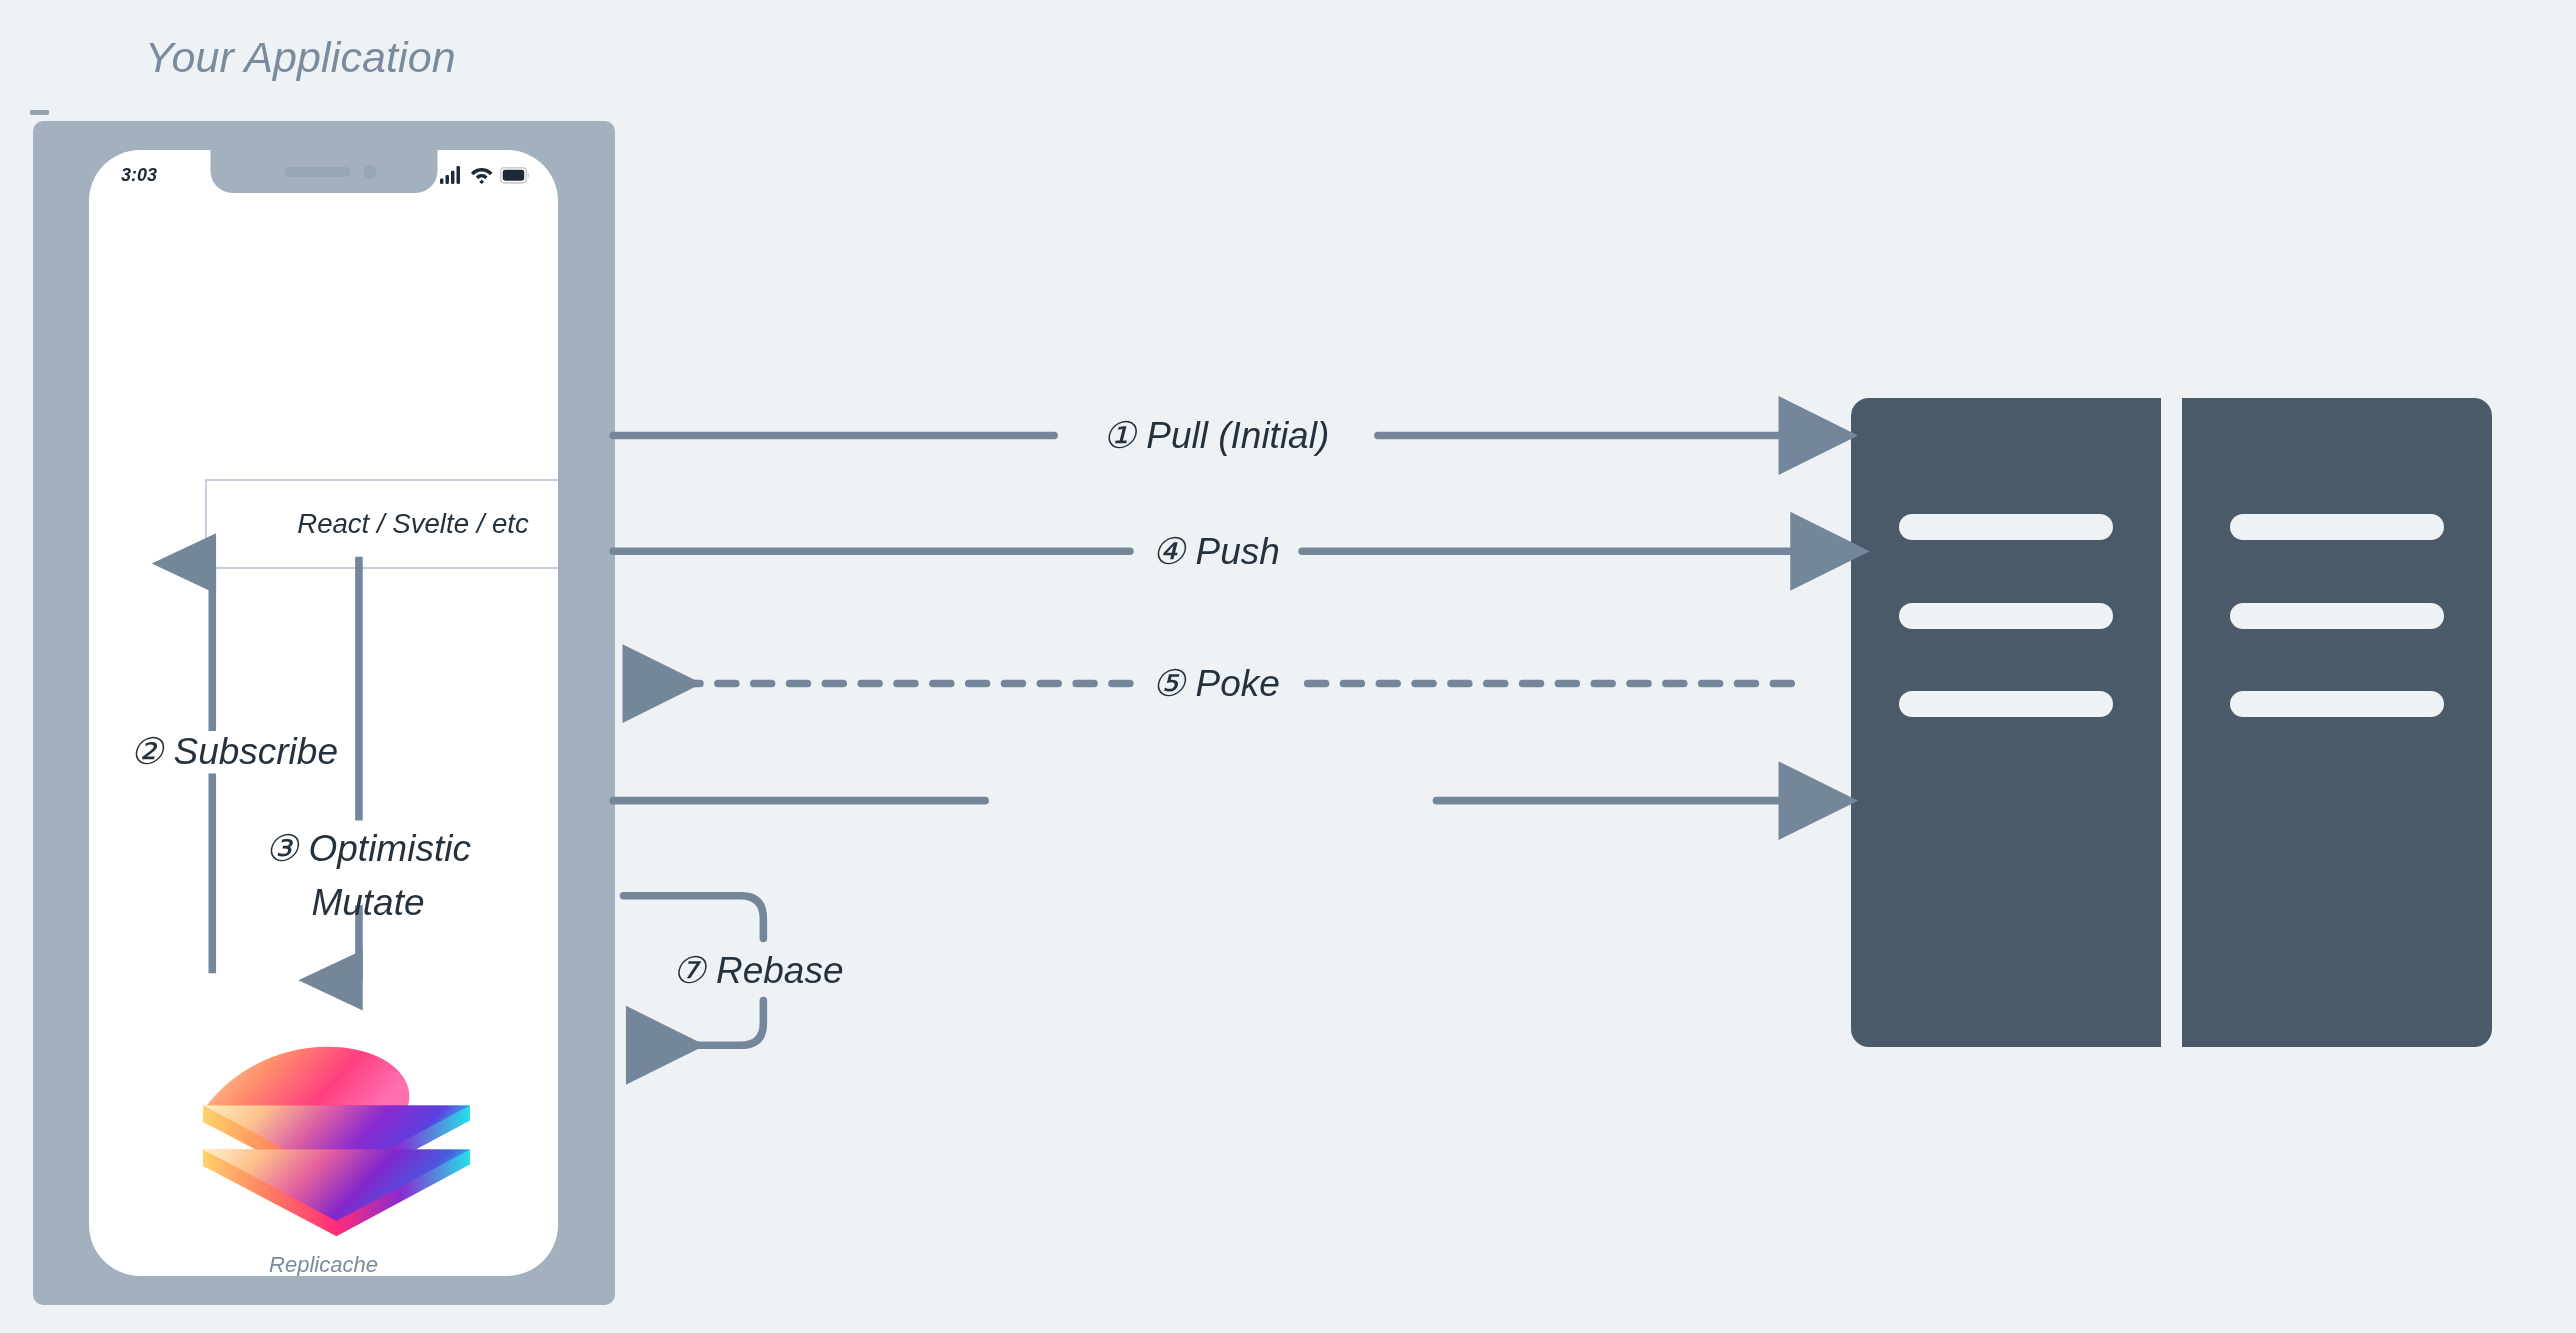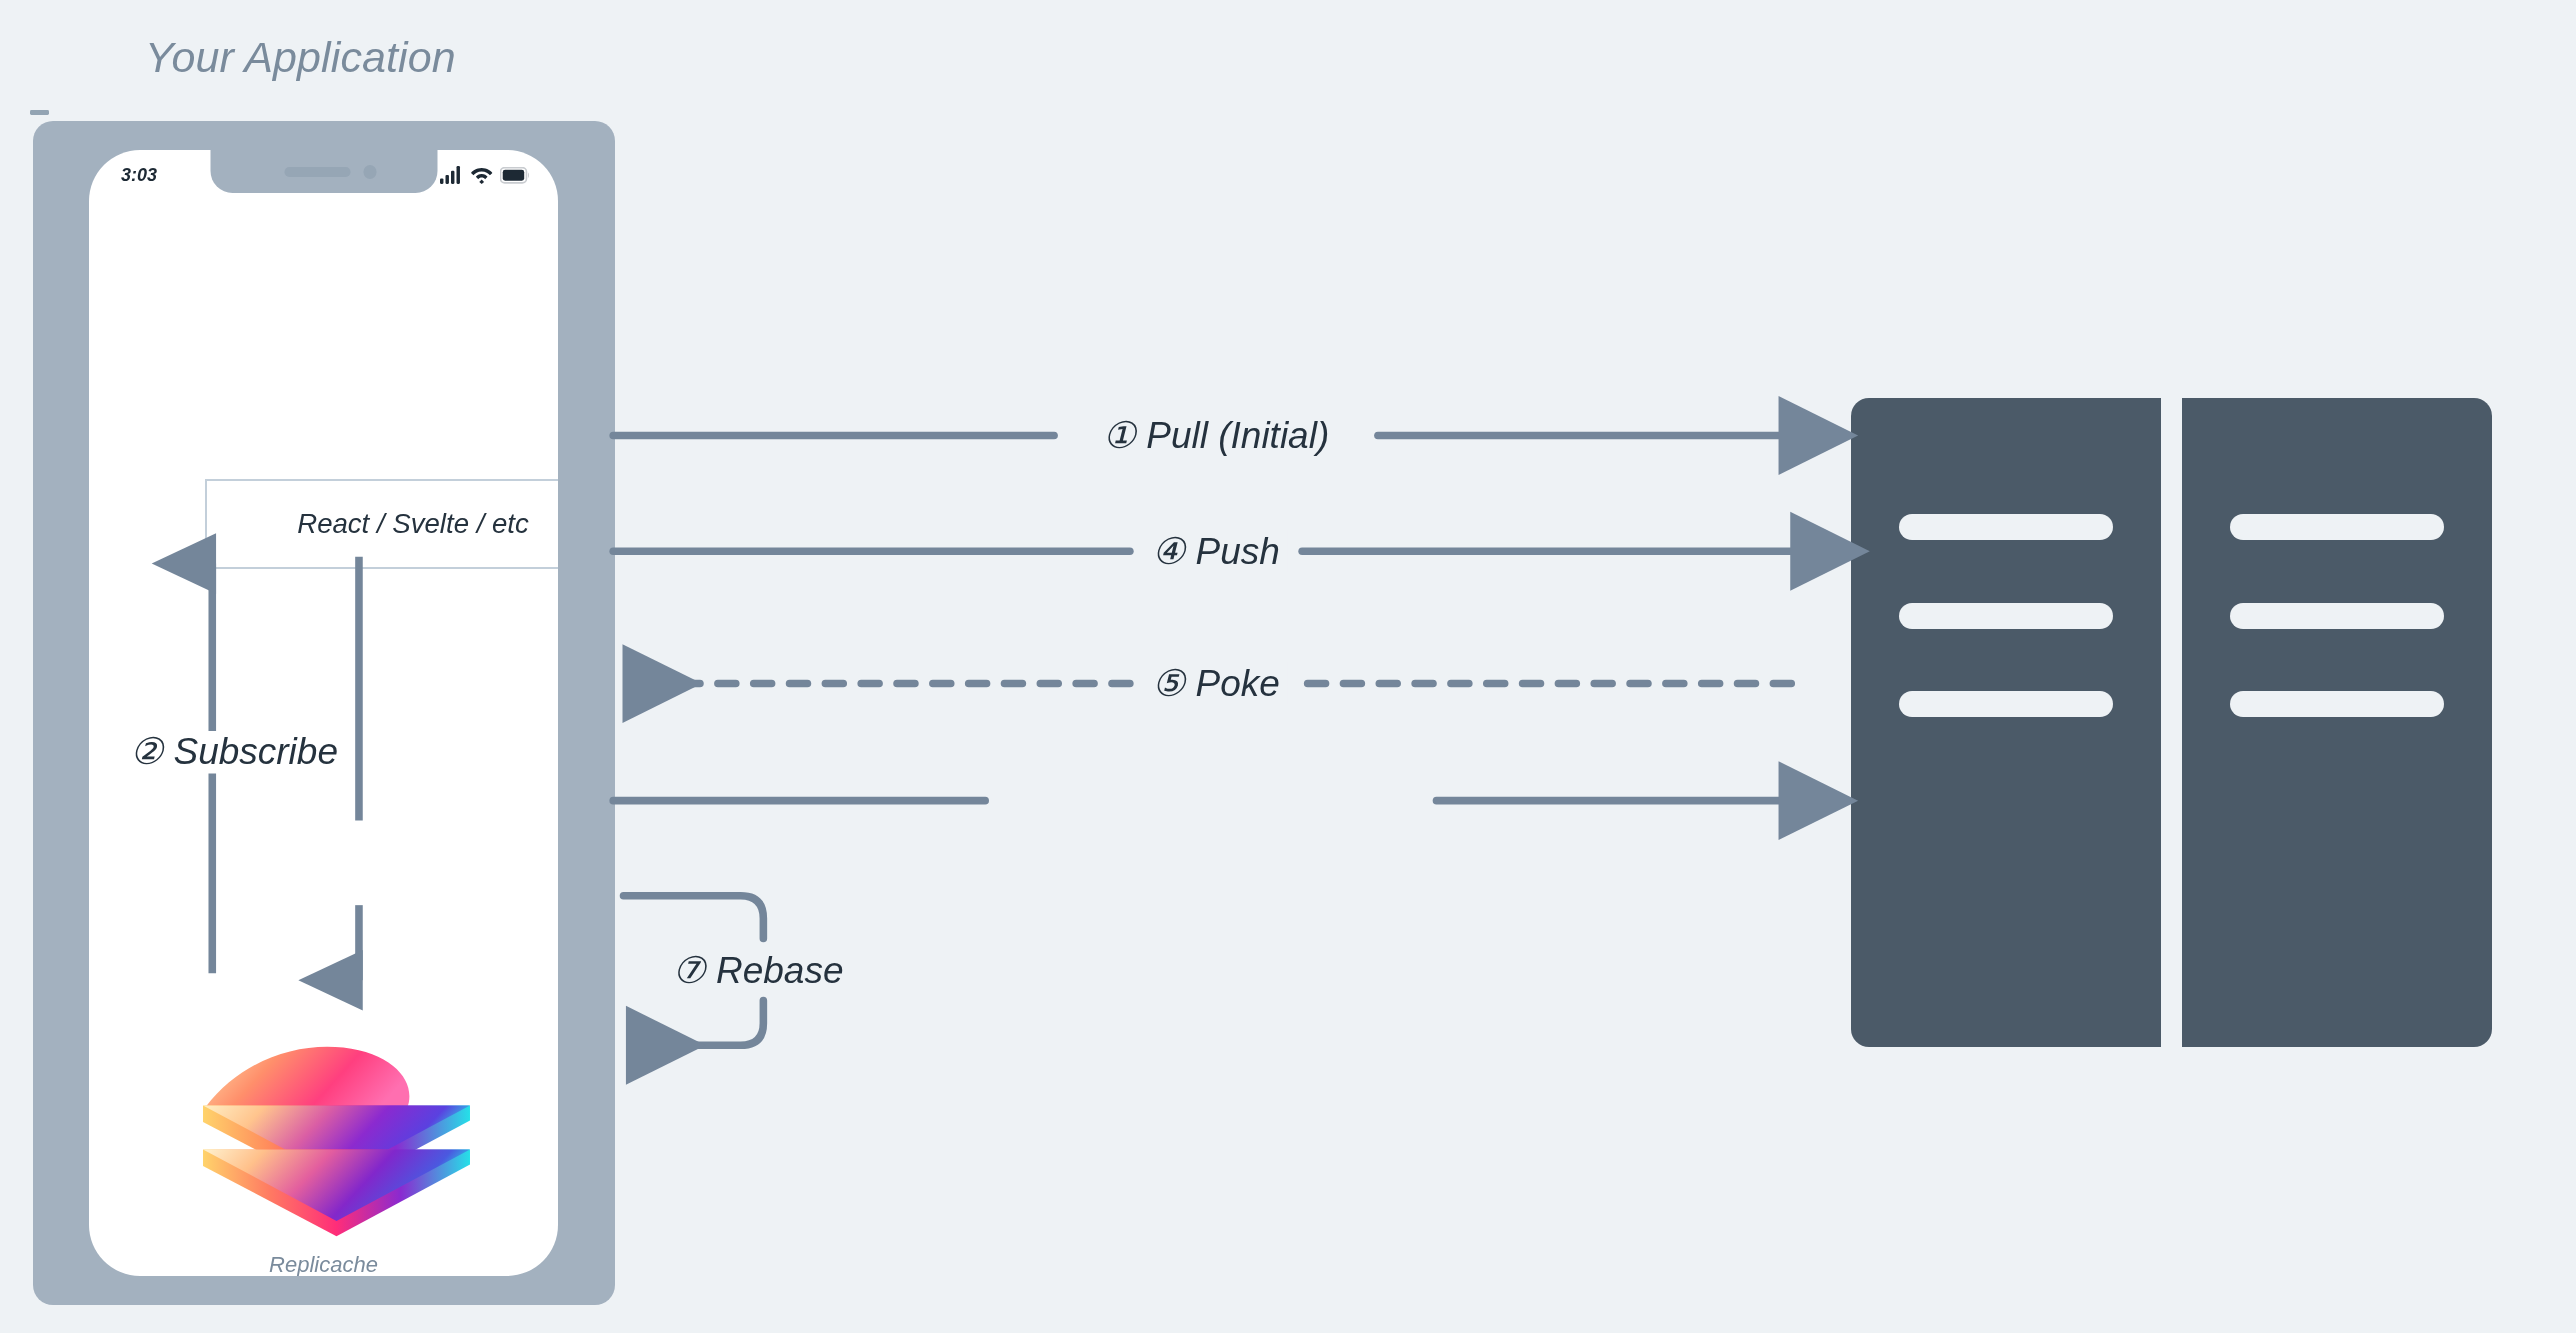--- a/index.html
+++ b/index.html
@@ -29,21 +29,21 @@
     letter-spacing:0.1px;
     white-space:nowrap;
   }
 
   
   .phone-frame{
     position:absolute;
     left:33px;top:121px;
     width:582px;height:1184px;
     background:#a3b1bf;
-    border-radius:20px;
+    border-radius:10px;
   }
   .phone-screen{
     position:absolute;
     left:56px;top:29px;
     width:469px;height:1126px;
     background:#ffffff;
     border-radius:51px;
     overflow:hidden;
   }
   .notch{
@@ -185,20 +185,27 @@
         <line x1="179" y1="1195" x2="179" y2="905" stroke="#74869a" stroke-width="11"></line>
 
         <line x1="392" y1="590" x2="392" y2="973" stroke="#74869a" stroke-width="11"></line>
         <line x1="392" y1="1096" x2="392" y2="1205" stroke="#74869a" stroke-width="11" marker-end="url(#mDown)"></line>
       </svg>
 
       <div class="step-label lbl-subscribe" style="left:41px;top:580px;transform:none;">
         <span>②</span>
         <span>Subscribe</span>
       </div>
+      <div class="step-label lbl-mutate" style="left:117px;top:672px;width:324px;text-align:center;">
+        <div>
+          <span>③</span>
+          <span>Optimistic</span>
+        </div>
+        <div>Mutate</div>
+      </div>
 
       <div class="logo-wrap" style="left:103px;top:896px;width:289px;height:200px;">
         <svg viewBox="0 0 420 290" width="289" height="200">
           <defs>
             <linearGradient id="gBlob" x1="0" y1="0" x2="1" y2="0.35">
               <stop offset="0%" stop-color="#ffe0a8"></stop>
               <stop offset="35%" stop-color="#ff8f6b"></stop>
               <stop offset="70%" stop-color="#ff3f7f"></stop>
               <stop offset="100%" stop-color="#ff6fb0"></stop>
             </linearGradient>

